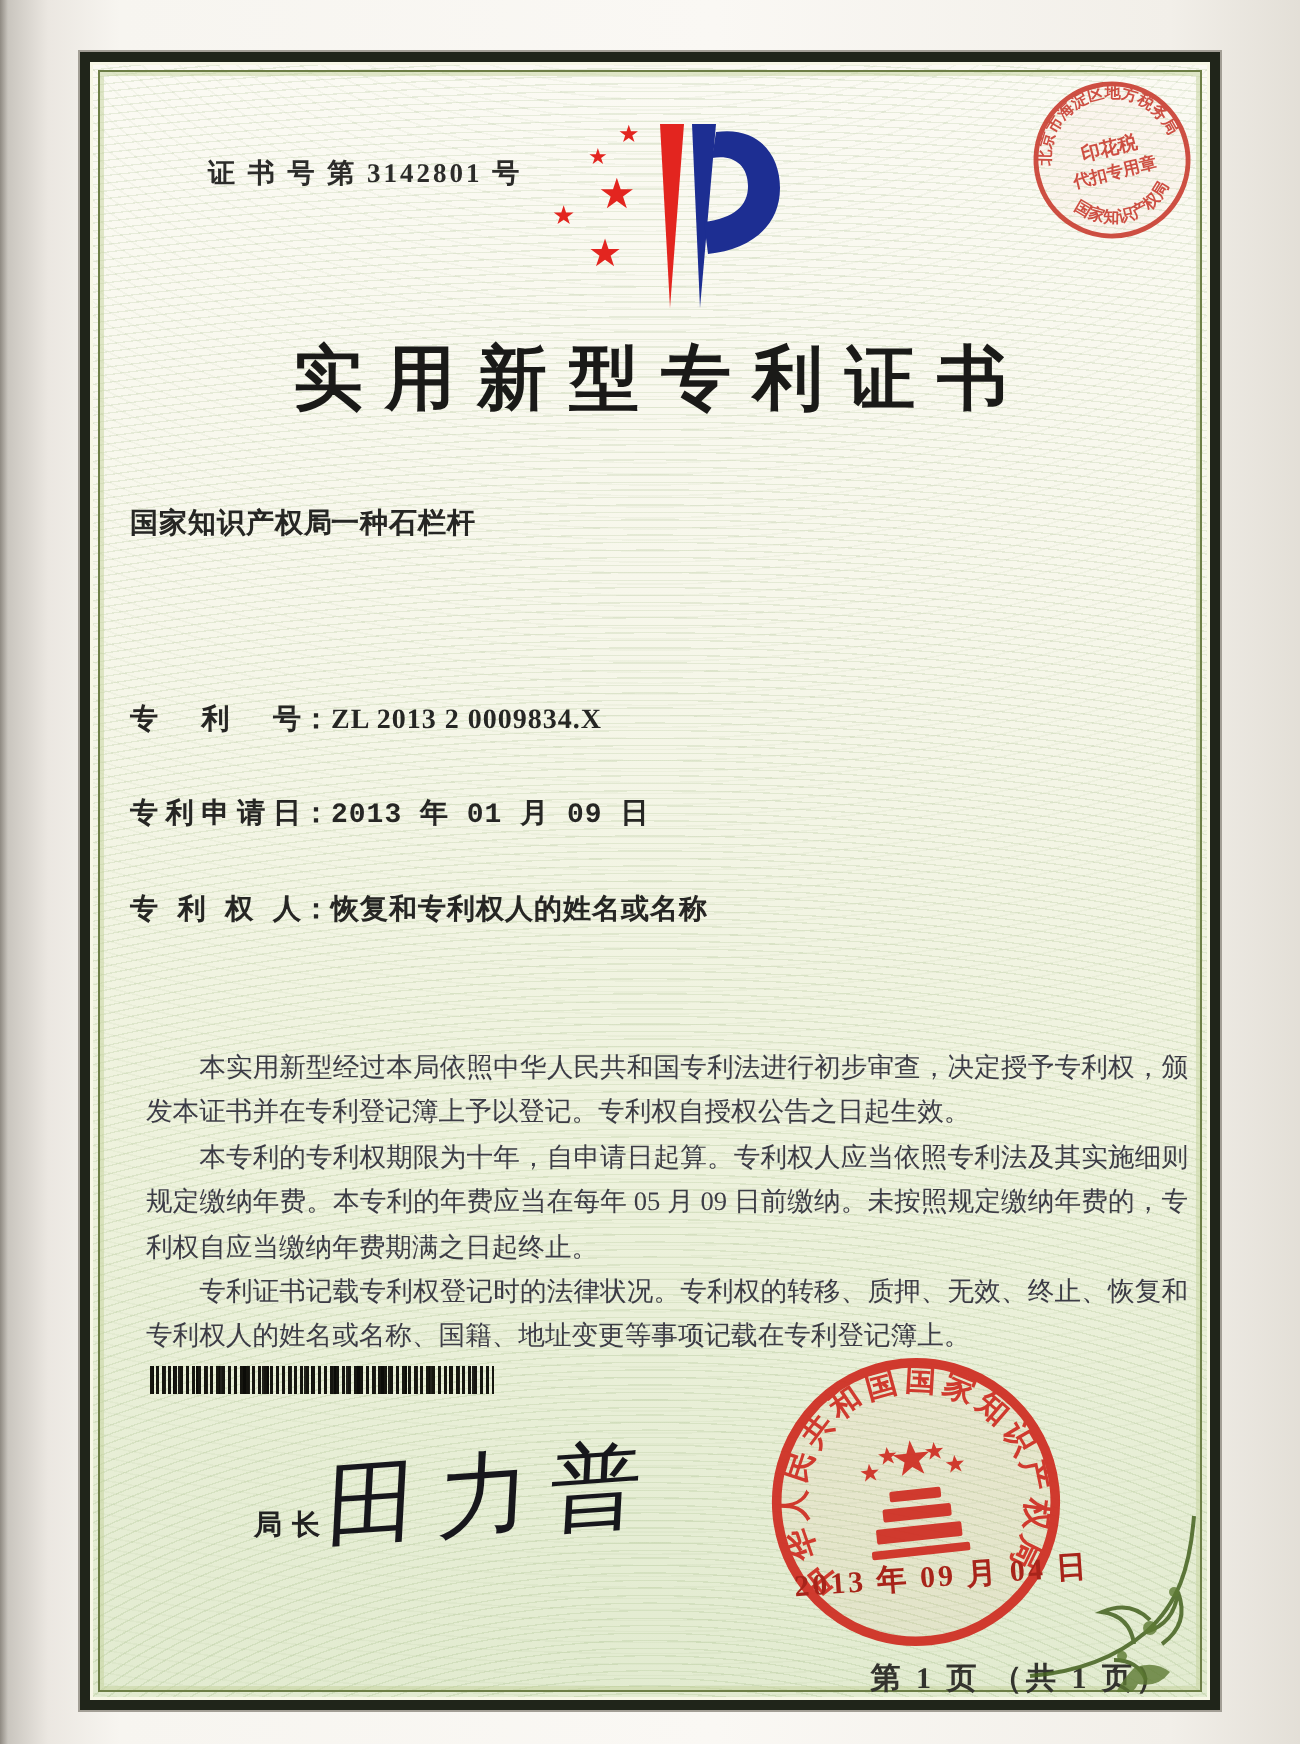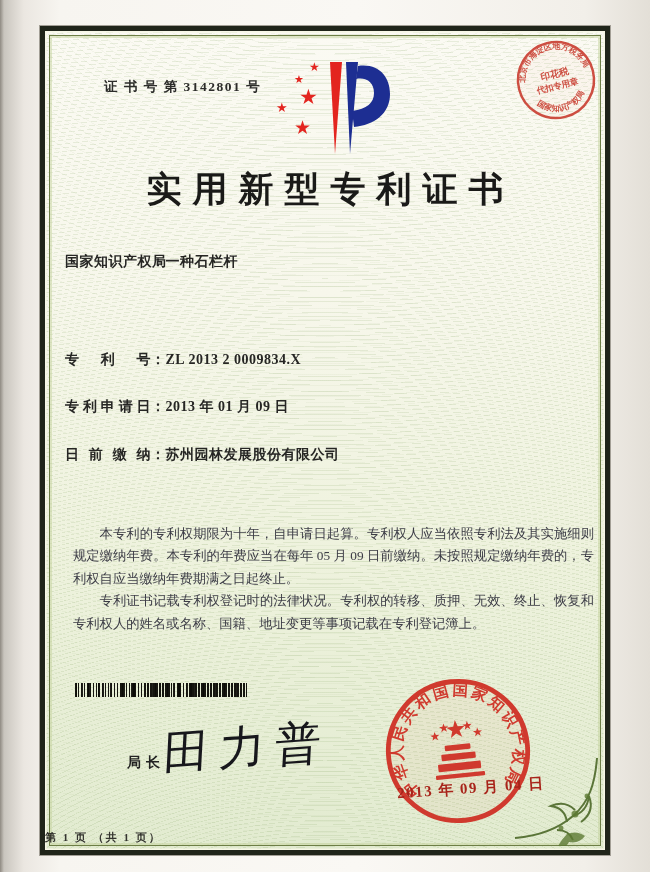--- a/index.html
+++ b/index.html
@@ -29,21 +29,21 @@
   .barcode{position:absolute;left:30px;top:652px;width:172px;height:14px;
     background:
       repeating-linear-gradient(90deg,#15150f 0 1.5px,rgba(0,0,0,0) 1.5px 3px),
       repeating-linear-gradient(90deg,#20201a 0 1px,rgba(0,0,0,0) 1px 7px),
       repeating-linear-gradient(90deg,#0c0c08 0 2px,rgba(0,0,0,0) 2px 11.5px);
   }
   .sig-title{position:absolute;left:82px;top:723px;font-size:14px;letter-spacing:5px;color:#222;font-weight:600;}
   .sig-name{position:absolute;left:118px;top:686px;font-size:46px;color:#17171c;letter-spacing:10px;transform:rotate(-4deg) skewX(-7deg);font-weight:400;white-space:nowrap;}
   .seal{position:absolute;left:338px;top:645px;width:150px;height:150px;opacity:.93;transform:rotate(-6deg);}
   .seal-date{position:absolute;left:352px;top:748px;font-size:15px;font-weight:700;letter-spacing:1.5px;color:#a8241a;transform:rotate(-4deg);white-space:nowrap;}
-  .footer{position:absolute;left:0;right:20px;top:799px;text-align:left;font-size:11px;letter-spacing:2px;color:#33332e;font-weight:600;}
+  .footer{position:absolute;left:0;right:20px;top:799px;text-align:right;font-size:15px;letter-spacing:2px;color:#33332e;font-weight:600;}
   .ornament{position:absolute;right:4px;bottom:4px;width:92px;height:96px;}
   .tax-stamp{position:absolute;left:506px;top:30px;width:100px;height:100px;transform:rotate(-14deg);opacity:.88;}
 </style>
 </head>
 <body>
 
 <div class="cert">
   <div class="inner-frame"></div>
 
   <div class="cert-number">证 书 号 第 3142801 号</div>
@@ -62,28 +62,29 @@
   </div>
 
   <div class="title">实用新型专利证书</div>
 
   <div class="frow" style="top:222px;">
     <span class="flabel">国家知识产权局</span><span>：</span><span>一种石栏杆</span>
   </div>
   <div class="frow" style="top:320px;font-family:Liberation Serif, serif;">
     <span class="flabel">专利号</span><span>：</span><span>ZL 2013 2 0009834.X</span>
   </div>
-  <div class="frow" style="top:367px;">
+  <div class="frow" style="top:367px;font-family:Liberation Mono, monospace;">
     <span class="flabel">专利申请日</span><span>：</span><span>2013 年 01 月 09 日</span>
   </div>
   <div class="frow" style="top:415px;">
-    <span class="flabel">日前缴纳</span><span>：</span><span>苏州园林发展股份有限公司</span>
+    <span class="flabel">专利权人</span><span>：</span><span>恢复和专利权人的姓名或名称</span>
   </div>
 
   <div class="paras">
+    <p>本实用新型经过本局依照中华人民共和国专利法进行初步审查，决定授予专利权，颁发本证书并在专利登记簿上予以登记。专利权自授权公告之日起生效。</p>
     <p>本专利的专利权期限为十年，自申请日起算。专利权人应当依照专利法及其实施细则规定缴纳年费。本专利的年费应当在每年 05 月 09 日前缴纳。未按照规定缴纳年费的，专利权自应当缴纳年费期满之日起终止。</p>
     <p>专利证书记载专利权登记时的法律状况。专利权的转移、质押、无效、终止、恢复和专利权人的姓名或名称、国籍、地址变更等事项记载在专利登记簿上。</p>
   </div>
 
   <div class="barcode"></div>
 
   <div class="sig-title">局长</div>
   <div class="sig-name">田力普</div>
 
   <svg class="seal" viewBox="0 0 140 140">

